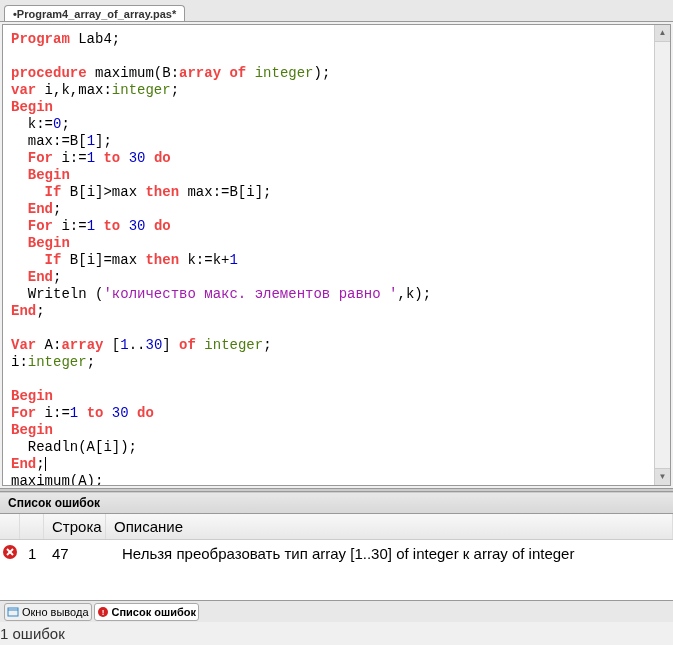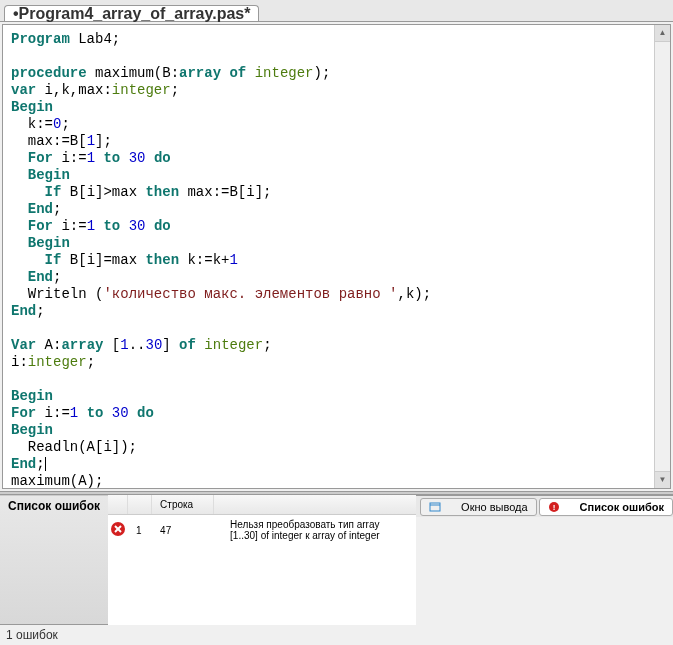--- a/index.html
+++ b/index.html
@@ -20,21 +20,21 @@
       align-items: flex-end;
       padding-left: 4px;
       border-bottom: 1px solid #999;
     }
     .tab {
       background: #fff;
       border: 1px solid #999;
       border-bottom: none;
       border-radius: 4px 4px 0 0;
       padding: 2px 8px;
-      font-size: 16px;
+      font-size: 11px;
       font-weight: bold;
       color: #333;
       height: 16px;
       display: flex;
       align-items: center;
       cursor: pointer;
     }
     .editor-container {
       flex: 1;
       background: #fff;
@@ -46,54 +46,55 @@
     .code {
       font-family: "Courier New", monospace;
       font-size: 14px;
       line-height: 17px;
       padding: 6px 8px;
       white-space: pre;
       color: #000;
       overflow: auto;
       height: 100%;
     }
-    .kw { color: #0f766e; font-weight: bold; }
+    .kw { color: #ef4444; font-weight: bold; }
     .typ { color: #4d7c0f; }
     .num { color: #0000cc; }
-    .str { color: #7f1d1d; }
+    .str { color: #a21caf; }
     .cursor {
       display: inline-block;
       width: 1px;
       height: 14px;
       background: #000;
       vertical-align: middle;
     }
     .splitter {
       height: 4px;
       background: #ccc;
       border-top: 1px solid #999;
       border-bottom: 1px solid #999;
     }
     .bottom-panel {
       background: #f0f0f0;
       height: 130px;
       display: flex;
+      flex-direction: column;
     }
     .panel-title {
       background: linear-gradient(#e8e8e8,#d8d8d8);
       padding: 3px 8px;
       font-size: 12px;
       font-weight: bold;
       border-top: 1px solid #ccc;
       border-bottom: 1px solid #999;
     }
     .error-table {
       flex: 1;
       background: #fff;
-      font-size: 10px;
+      font-size: 15px;
       overflow: auto;
     }
     .error-header {
       display: flex;
       background: linear-gradient(#f8f8f8,#e8e8e8);
       border-bottom: 1px solid #ccc;
     }
     .eh-cell {
       padding: 4px 8px;
       border-right: 1px solid #ddd;
@@ -118,39 +119,39 @@
       height: 22px;
       align-items: center;
       border-top: 1px solid #999;
       padding-left: 4px;
       gap: 2px;
     }
     .btab {
       background: #f0f0f0;
       border: 1px solid #aaa;
       border-radius: 3px;
-      padding: 1px 8px;
+      padding: 1px 2px;
       font-size: 11px;
       display: flex;
       align-items: center;
-      gap: 20px;
+      gap: 3px;
       cursor: pointer;
       height: 18px;
     }
     .btab.active {
       background: #fff;
       font-weight: bold;
     }
     .btab-icon {
       width: 12px; height: 12px;
       display: inline-block;
     }
     .status {
-      font-size: 12px;
-      padding: 3px 6px;
+      font-size: 15px;
+      padding: 3px 0;
       color: #333;
     }
     .scrollbar-v {
       position: absolute;
       right: 0; top: 0; bottom: 0;
       width: 16px;
       background: #f0f0f0;
       border-left: 1px solid #ccc;
     }
     .scrollbar-v::before {
@@ -178,20 +179,21 @@
 
 <div class="splitter"></div>
 
 <div class="bottom-panel">
   <div class="panel-title">Список ошибок</div>
   <div class="error-table">
     <div class="error-header">
       <div class="eh-cell eh-icon"></div>
       <div class="eh-cell eh-num"></div>
       <div class="eh-cell eh-line">Строка</div>
+      <div class="eh-cell eh-desc">Описание</div>
     </div>
     <div class="error-row">
       <div class="er-cell er-icon">
         <span>
           <svg width="16" height="16" viewBox="0 0 16 16">
               <circle cx="8" cy="8" r="7" fill="#d32020"></circle>
               <line x1="5" y1="5" x2="11" y2="11" stroke="#fff" stroke-width="2"></line>
               <line x1="11" y1="5" x2="5" y2="11" stroke="#fff" stroke-width="2"></line>
             </svg>
         </span>

